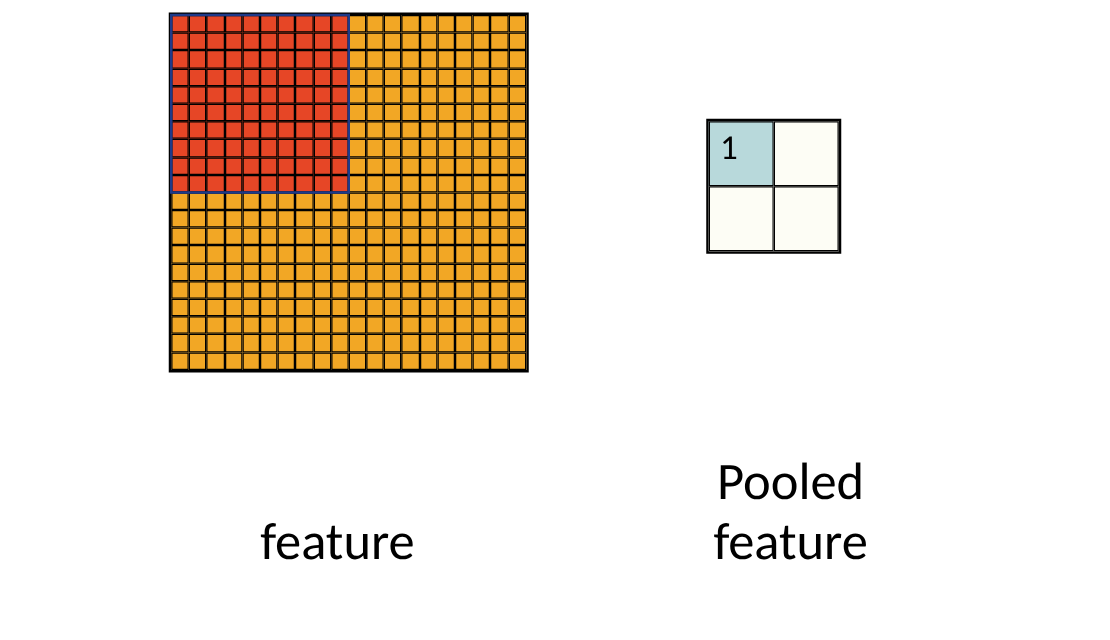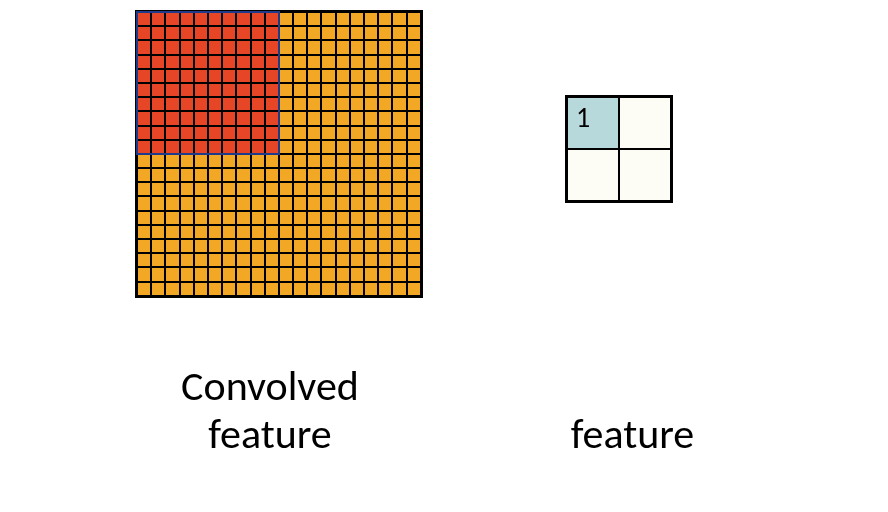--- a/index.html
+++ b/index.html
@@ -603,21 +603,21 @@
   <div class="pool-wrap">
     <div class="pool-grid" id="pool-grid" style="grid-template-columns: repeat(2, 52px); grid-template-rows: repeat(2, 52px);">
         <div class="pool-cell" style="background: rgb(184, 217, 219);">1</div>
         <div class="pool-cell" style="background: rgb(253, 253, 245);"></div>
         <div class="pool-cell" style="background: rgb(253, 253, 245);"></div>
         <div class="pool-cell" style="background: rgb(253, 253, 245);"></div>
       </div>
   </div>
 
   <div class="label conv">
-    <span>Convolved</span><br>
+    <br>
     <span>feature</span>
   </div>
   <div class="label pool">
-    <br>
+    <span>Pooled</span><br>
     <span>feature</span>
   </div>
 
 </div>
 
 </body></html>

